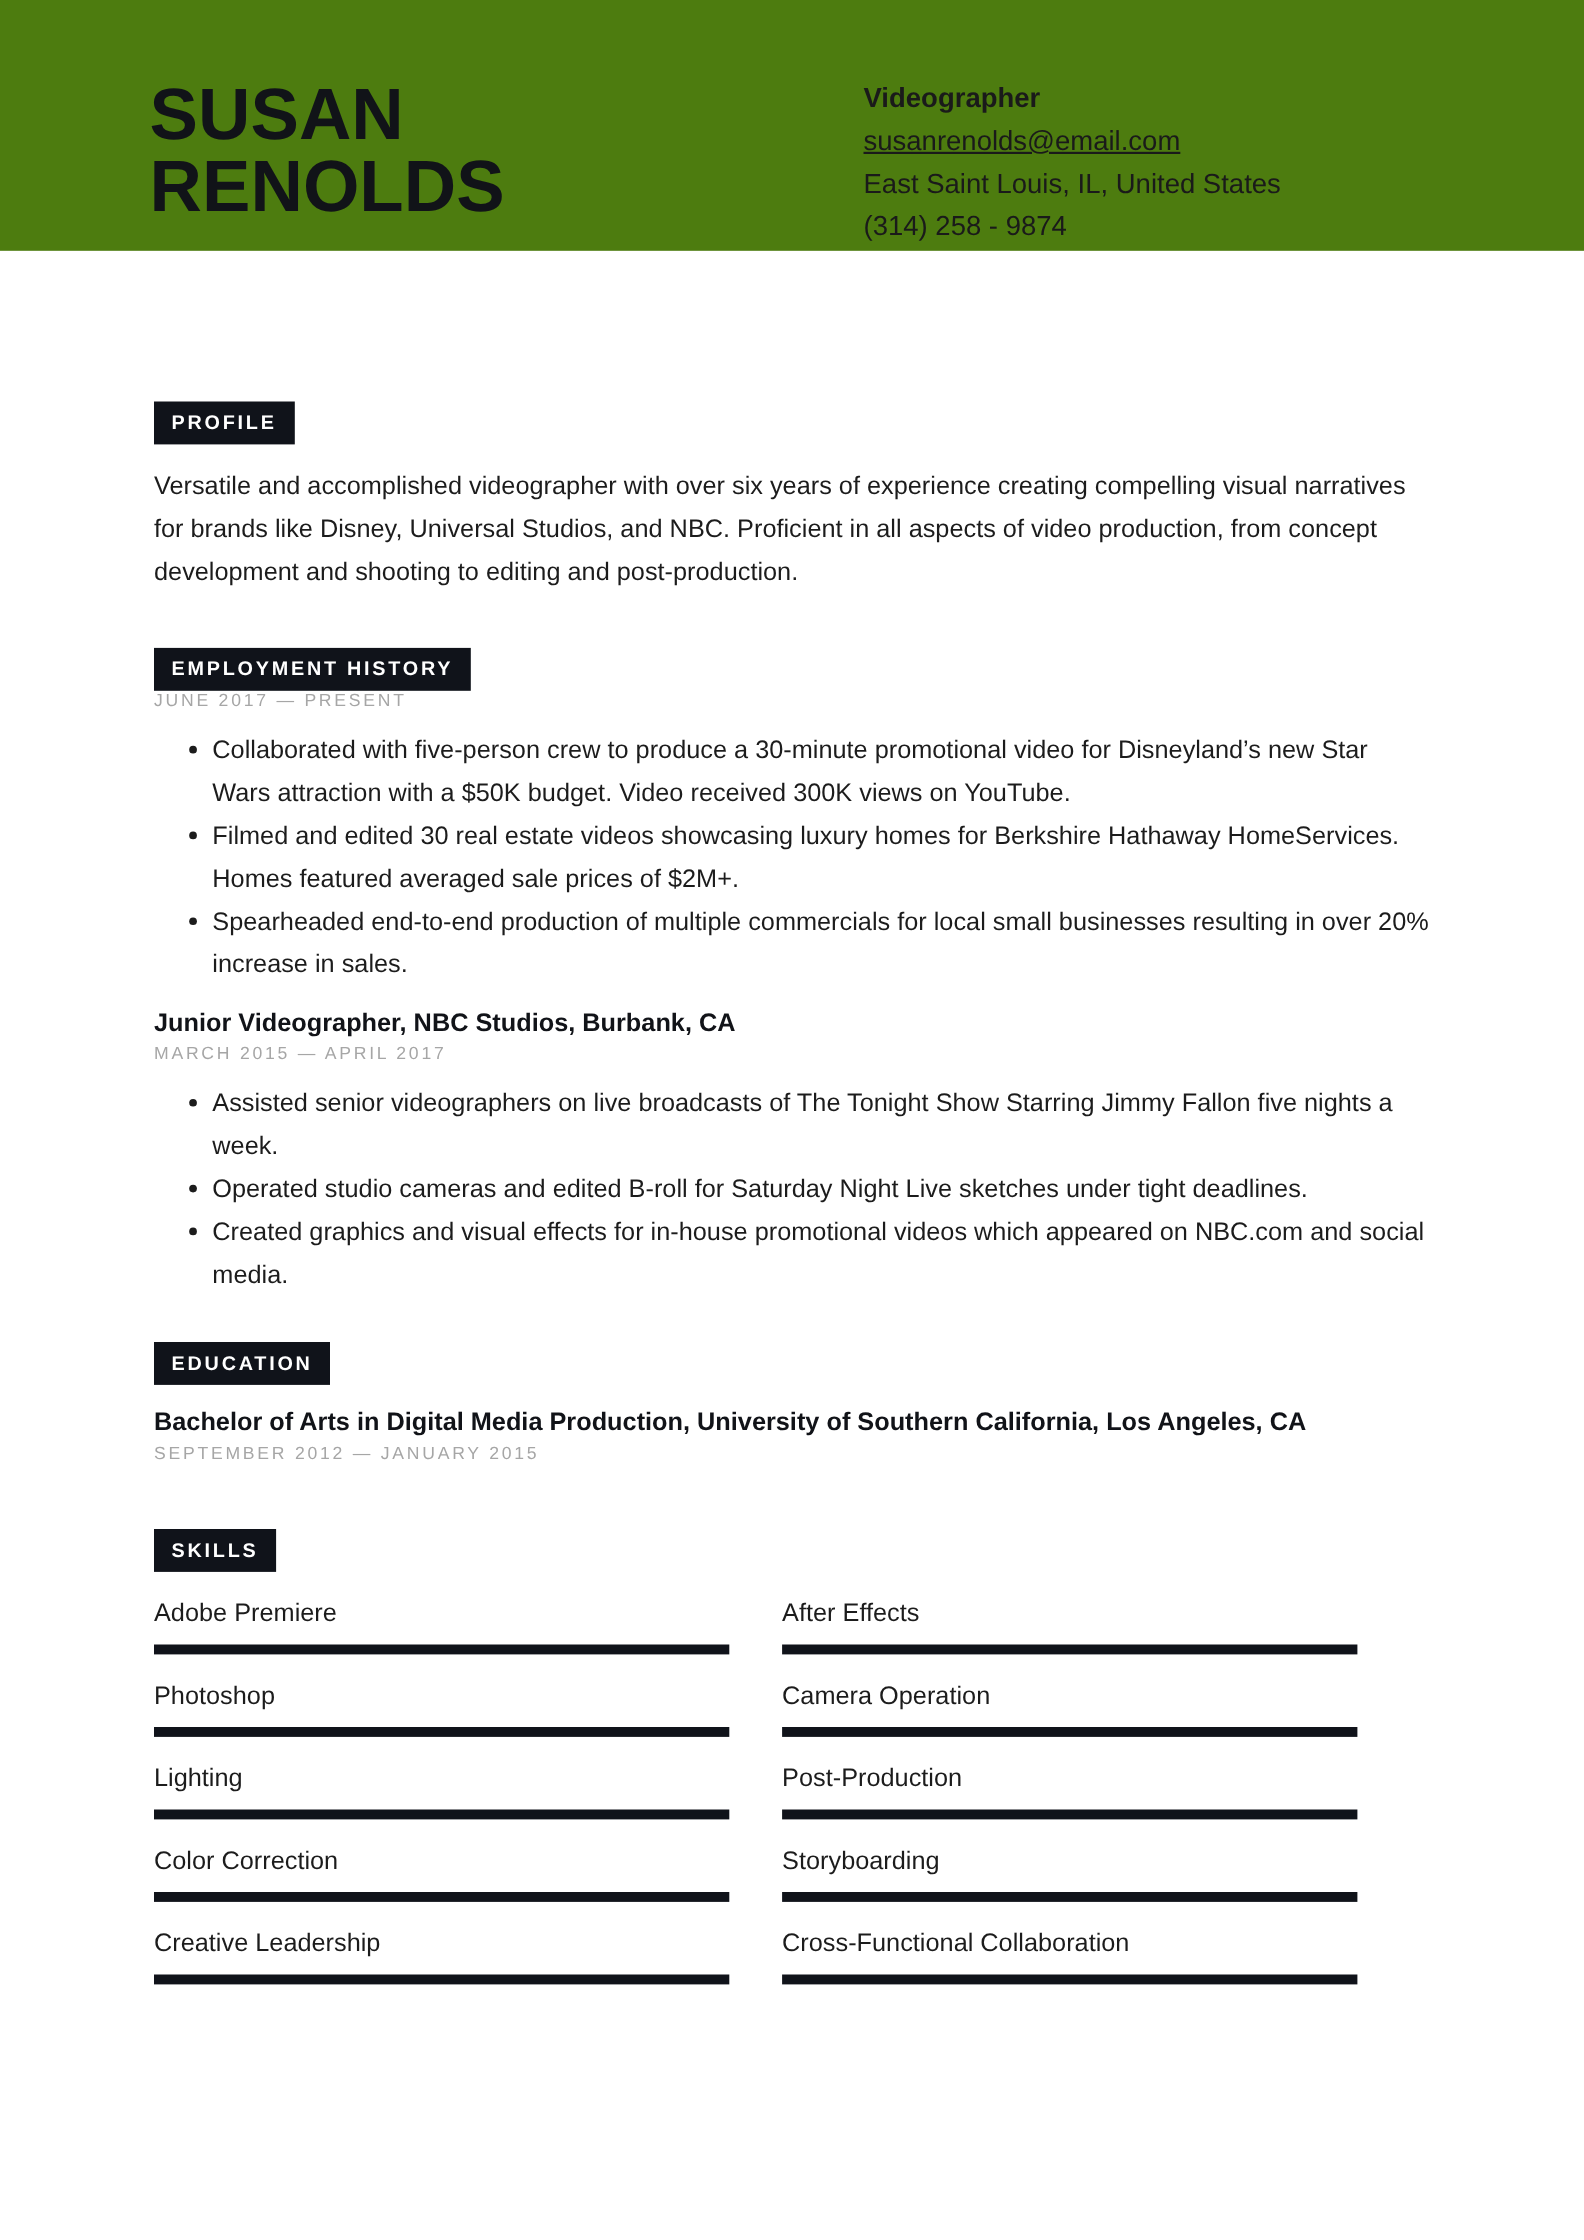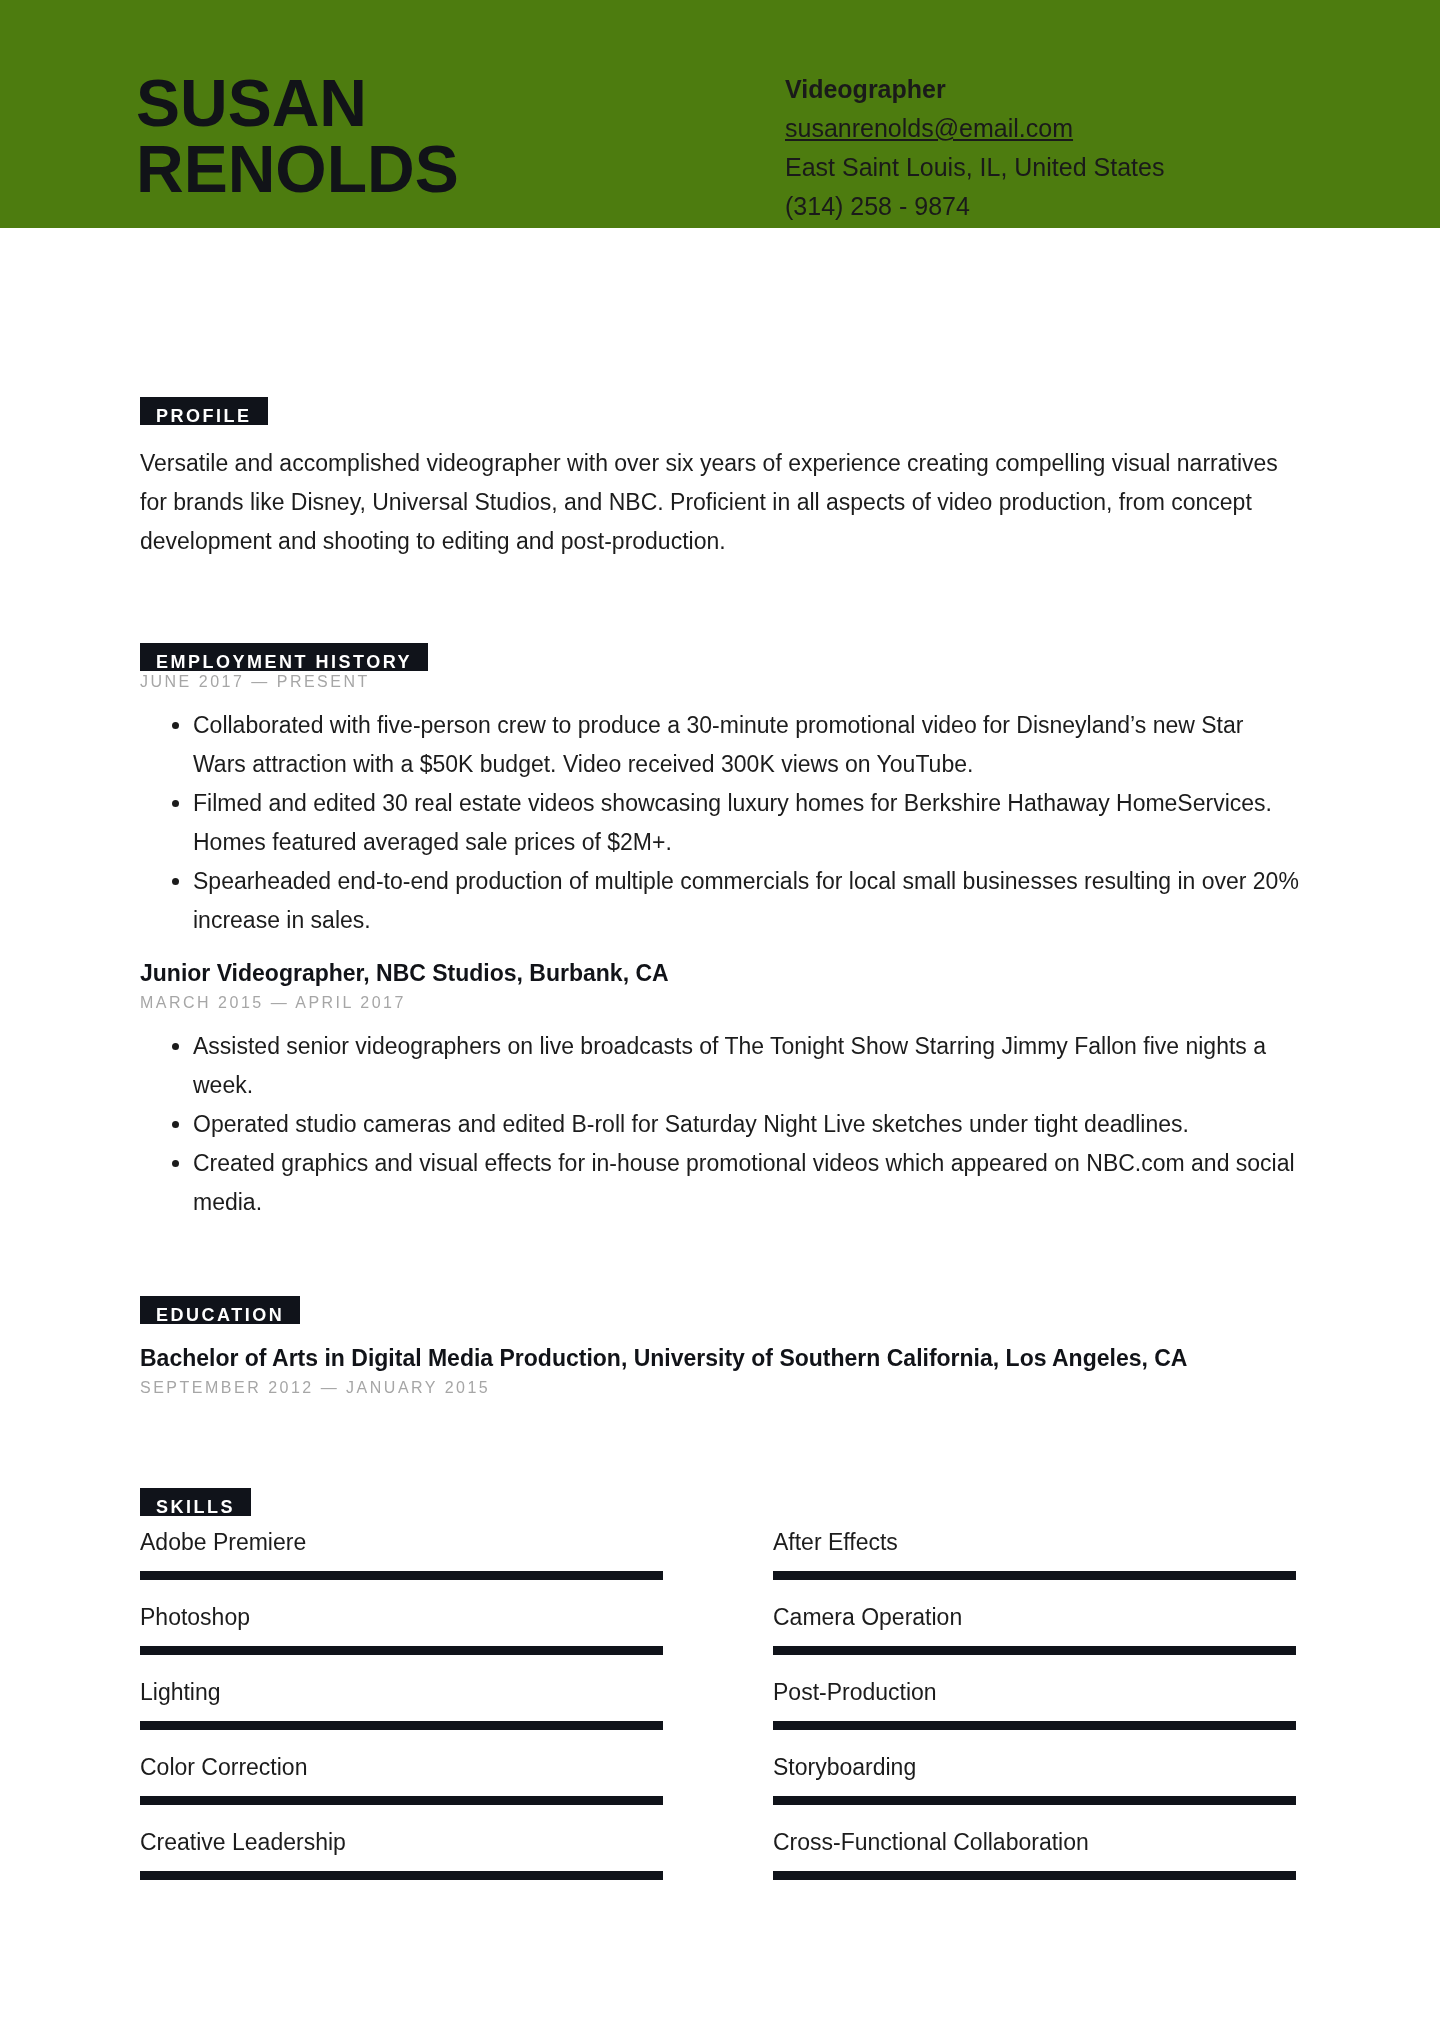--- a/index.html
+++ b/index.html
@@ -21,29 +21,29 @@
   .contact {
     position: absolute; left: 785px; top: 70px;
     font-size: 25px; line-height: 39px; color: #1a1a1a;
   }
   .contact .title { font-weight: 700; }
   .contact a { color: #1a1a1a; text-decoration: underline; }
   .main { position: absolute; left: 140px; top: 365px; width: 1160px; }
   .badge {
     display: inline-block; background: #10131a; color: #ffffff;
     font-size: 18px; font-weight: 700; letter-spacing: 2.5px;
-    padding: 0 16px; height: 28px; line-height: 39px; margin-top: 32px;
+    padding: 0 16px; height: 39px; line-height: 39px;
   }
   .para { font-size: 23px; line-height: 39px; margin: 18px 0 0 0; color: #1c1c1c; }
   .section { margin-bottom: 0; }
   .job-title { font-size: 23px; font-weight: 700; line-height: 39px; margin-top: 14px; color: #111318; }
   .dates { font-size: 16px; letter-spacing: 2.5px; color: #a6a6a6; line-height: 24px; margin-top: -2px; }
   ul { margin: 12px 0 0 0; padding-left: 53px; }
   li { font-size: 23px; line-height: 39px; color: #1c1c1c; }
-  .skills-grid { display: grid; grid-template-columns: 523px 523px; column-gap: 110px; margin-top: 8px; }
+  .skills-grid { display: grid; grid-template-columns: 523px 523px; column-gap: 48px; margin-top: 20px; }
   .skill { height: 75px; position: relative; }
   .skill-label { font-size: 23px; line-height: 34px; color: #1c1c1c; }
   .skill-bar { position: absolute; left: 0; top: 46px; width: 100%; height: 9px; background: #e6e6e6; }
   .skill-fill { height: 100%; background: #10131a; }
 </style>
 </head>
 <body>
 
 <div class="header">
   <h1 class="name">

